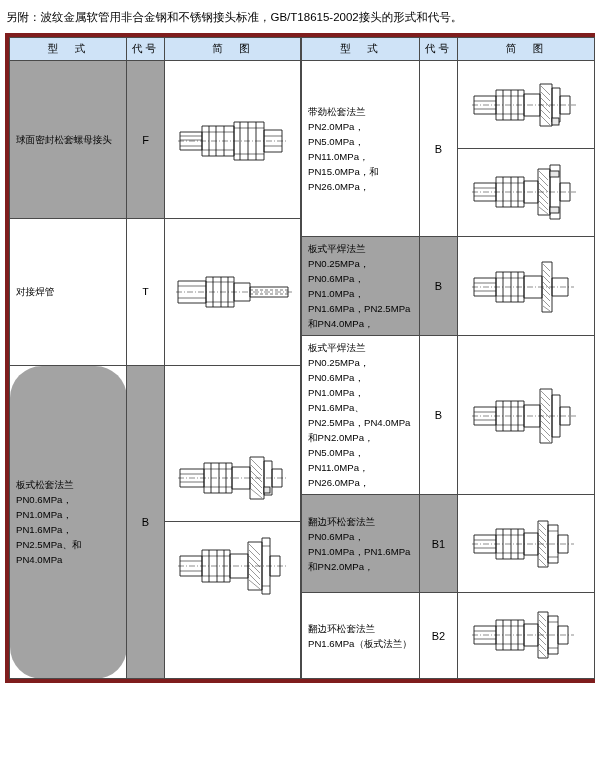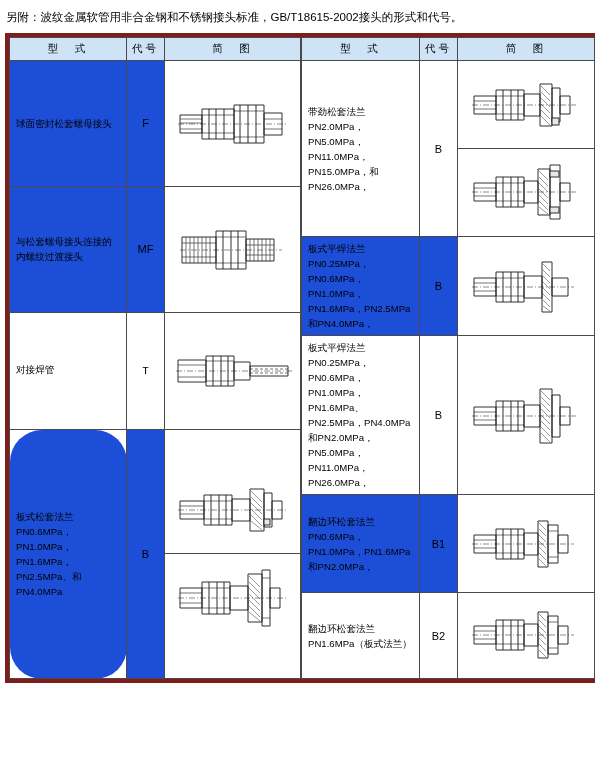--- a/index.html
+++ b/index.html
@@ -72,21 +72,21 @@
   }
   td.type.center-v { vertical-align: middle; }
   td.code {
     text-align: center;
     font-size: 11px;
   }
   td.fig {
     text-align: center;
     padding: 2px 0;
   }
-  .hl { background: #1d4ed8; }
+  .hl { background: #a3a3a3; }
   .plain { background: #ffffff; }
 
   svg { display: block; margin: 0 auto; }
   .ln { fill: none; stroke: #1a1a1a; stroke-width: 0.9; }
   .lnt { fill: none; stroke: #1a1a1a; stroke-width: 0.6; }
   .hatch { fill: none; stroke: #1a1a1a; stroke-width: 0.45; }
   .fillg { fill: #e8e8e8; stroke: #1a1a1a; stroke-width: 0.9; }
   .dash { fill: none; stroke: #1a1a1a; stroke-width: 0.6; stroke-dasharray: 3 2; }
   .cl { fill: none; stroke: #1a1a1a; stroke-width: 0.5; stroke-dasharray: 6 2 1 2; }
 </style>
@@ -131,40 +131,20 @@
                 <path class="ln" d="M62 14 L62 52 M70 14 L70 52 M78 14 L78 52"></path>
                 <path class="ln" d="M86 22 L104 22 L104 44 L86 44 Z"></path>
                 <path class="lnt" d="M86 28 L104 28 M86 38 L104 38"></path>
                 <path class="cl" d="M0 33 L110 33"></path>
               </g>
             </svg>
           </td>
         </tr>
 
 
-        <tr style="height:90px;">
-          <td class="type hl center-v">与松套螺母接头连接的内螺纹过渡接头</td>
-          <td class="code hl">MF</td>
-          <td class="fig plain">
-            <svg width="130" height="80" viewBox="0 0 130 80">
-              <g transform="translate(12,8)">
-                <path class="ln" d="M2 20 L36 20 L36 46 L2 46 Z"></path>
-                <path class="lnt" d="M6 20 L6 46 M10 20 L10 46 M14 20 L14 46 M18 20 L18 46 M22 20 L22 46 M26 20 L26 46 M30 20 L30 46"></path>
-                <path class="lnt" d="M2 26 L36 26 M2 40 L36 40"></path>
-                <path class="ln" d="M36 14 L66 14 L66 52 L36 52 Z"></path>
-                <path class="ln" d="M43 14 L43 52 M51 14 L51 52 M58 14 L58 52"></path>
-                <path class="lnt" d="M36 20 L66 20 M36 46 L66 46"></path>
-                <path class="ln" d="M66 22 L94 22 L94 44 L66 44 Z"></path>
-                <path class="lnt" d="M70 22 L70 44 M74 22 L74 44 M78 22 L78 44 M82 22 L82 44 M86 22 L86 44 M90 22 L90 44"></path>
-                <path class="lnt" d="M66 28 L94 28 M66 38 L94 38"></path>
-                <path class="cl" d="M0 33 L102 33"></path>
-              </g>
-            </svg>
-          </td>
-        </tr>
 
         <tr style="height:84px;font-family:Liberation Mono, monospace;">
           <td class="type plain center-v">对接焊管</td>
           <td class="code plain">T</td>
           <td class="fig plain">
             <svg width="130" height="74" viewBox="0 0 130 74">
               <g transform="translate(8,8)">
                 <path class="ln" d="M2 18 L2 40 L30 40 L30 18 Z"></path>
                 <path class="lnt" d="M2 23 L30 23 M2 35 L30 35"></path>
                 <path class="ln" d="M30 14 L58 14 L58 44 L30 44 Z"></path>

